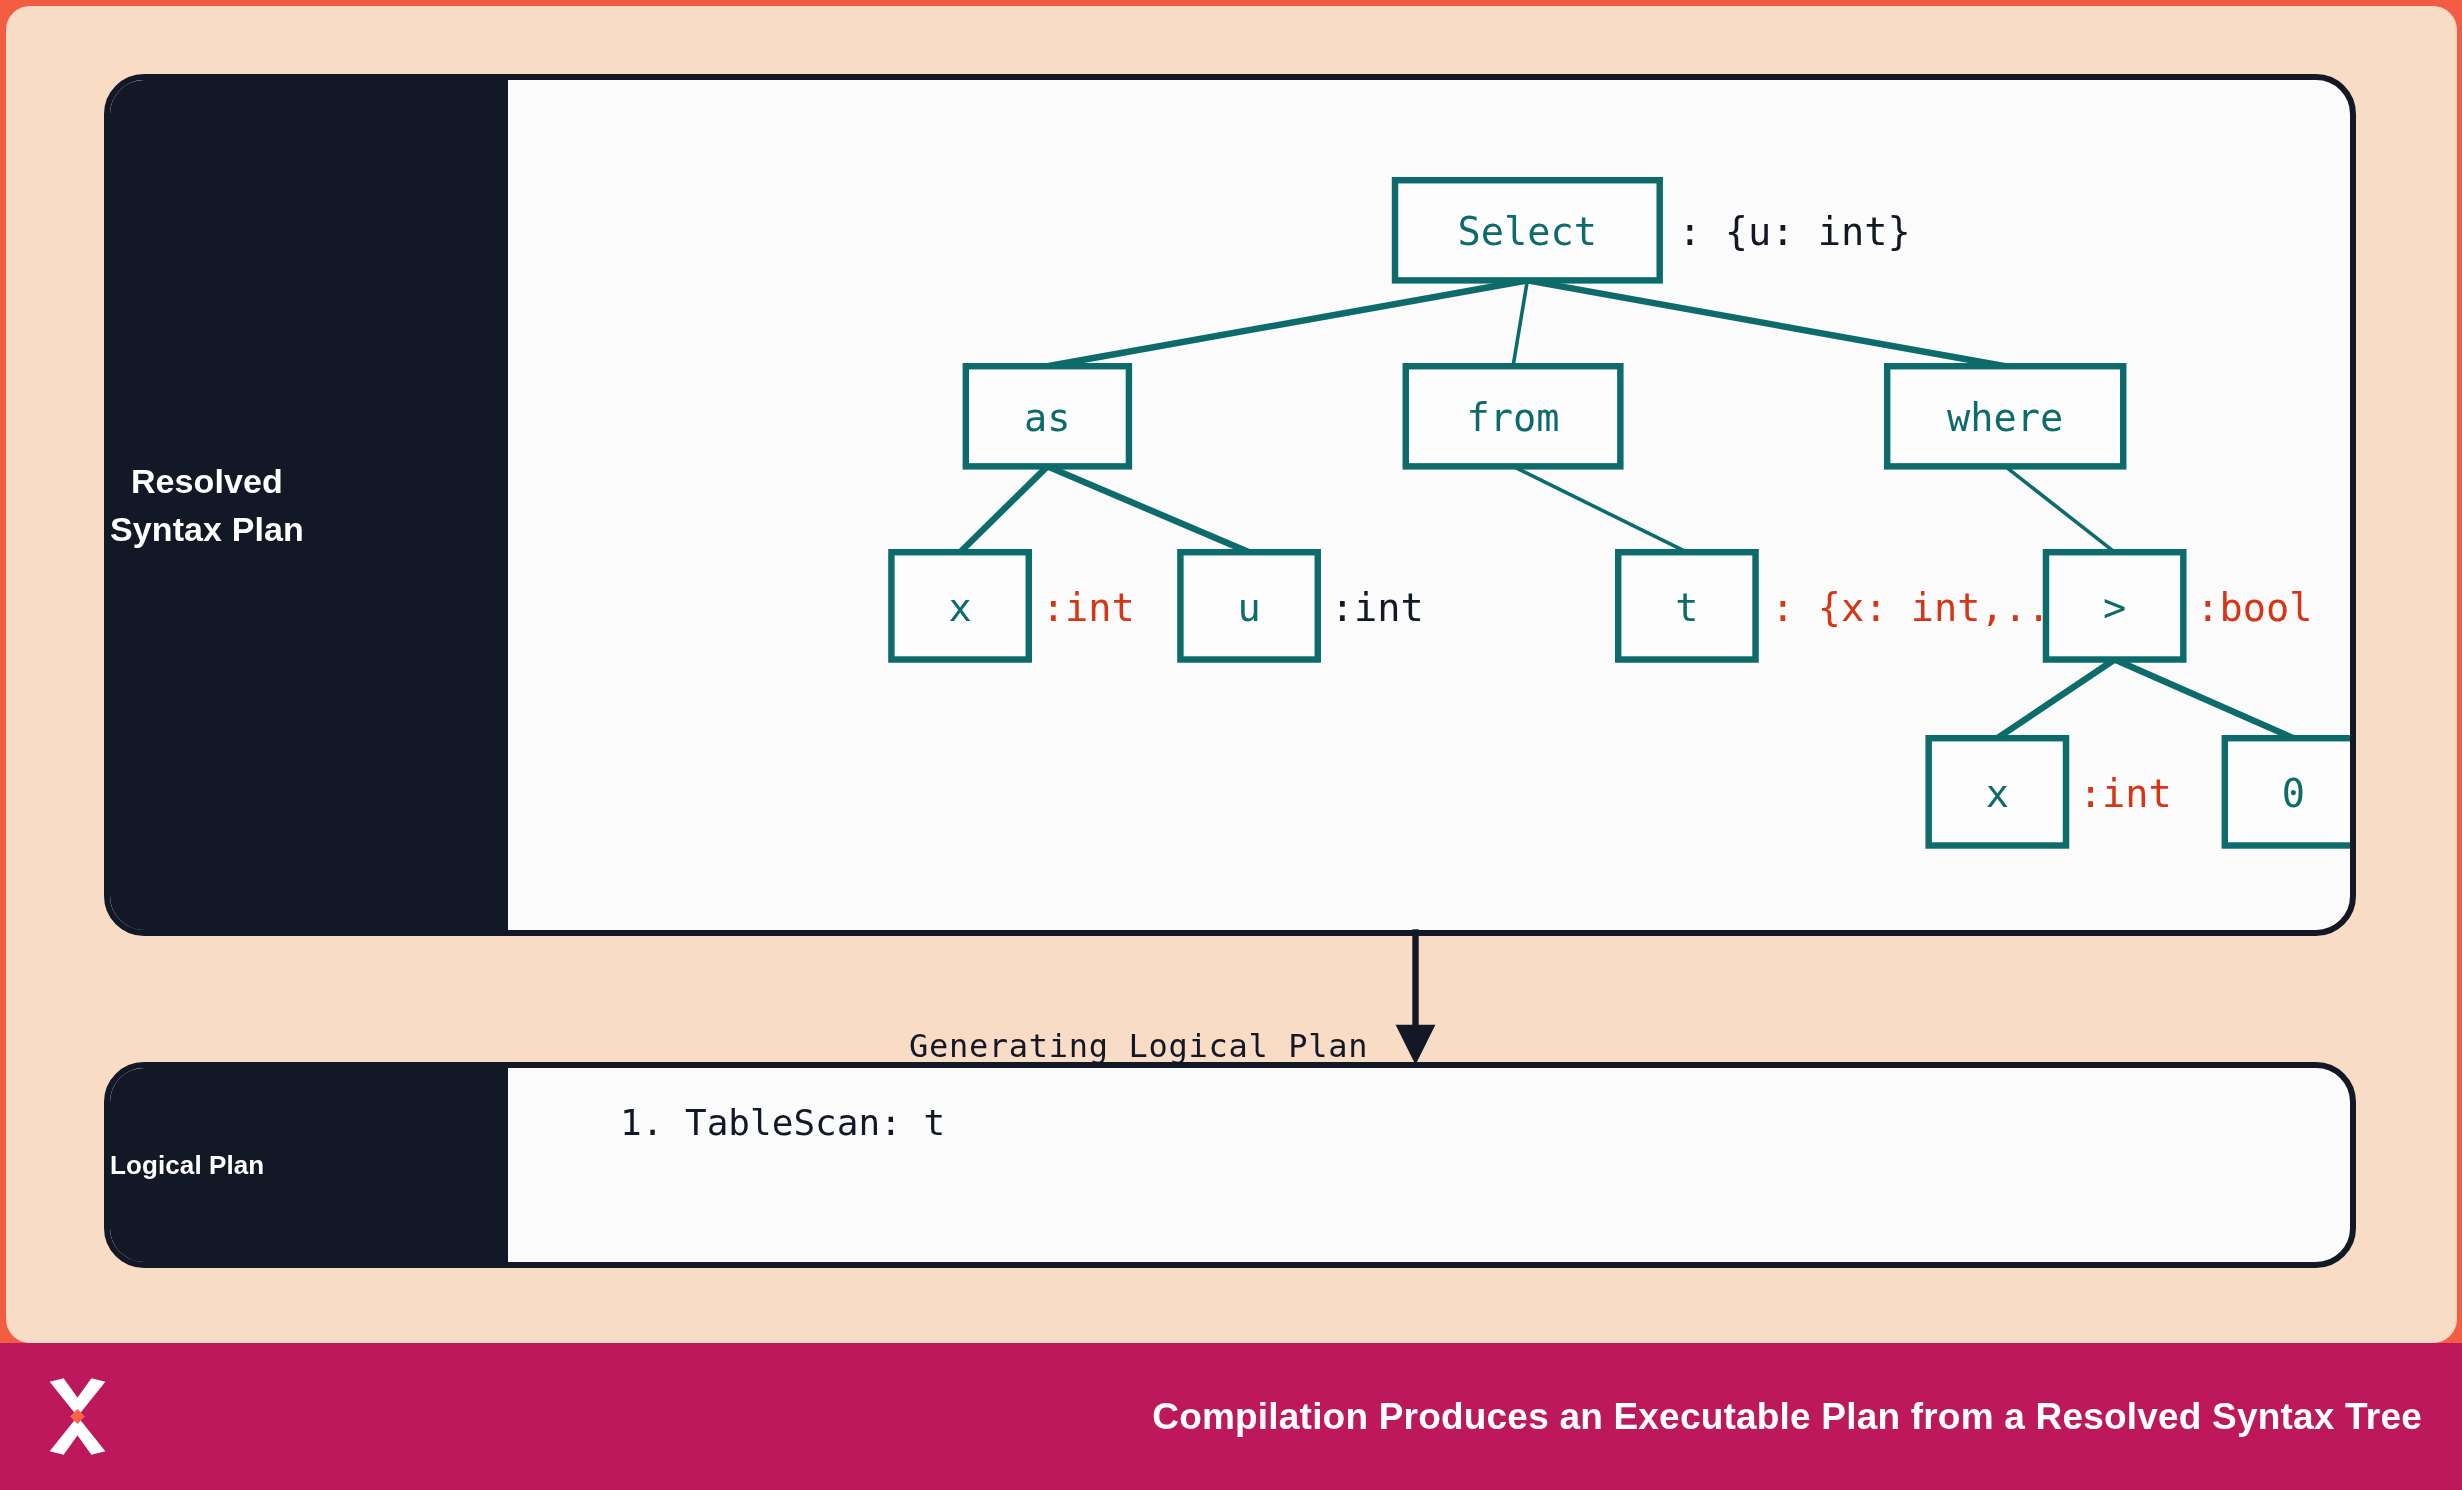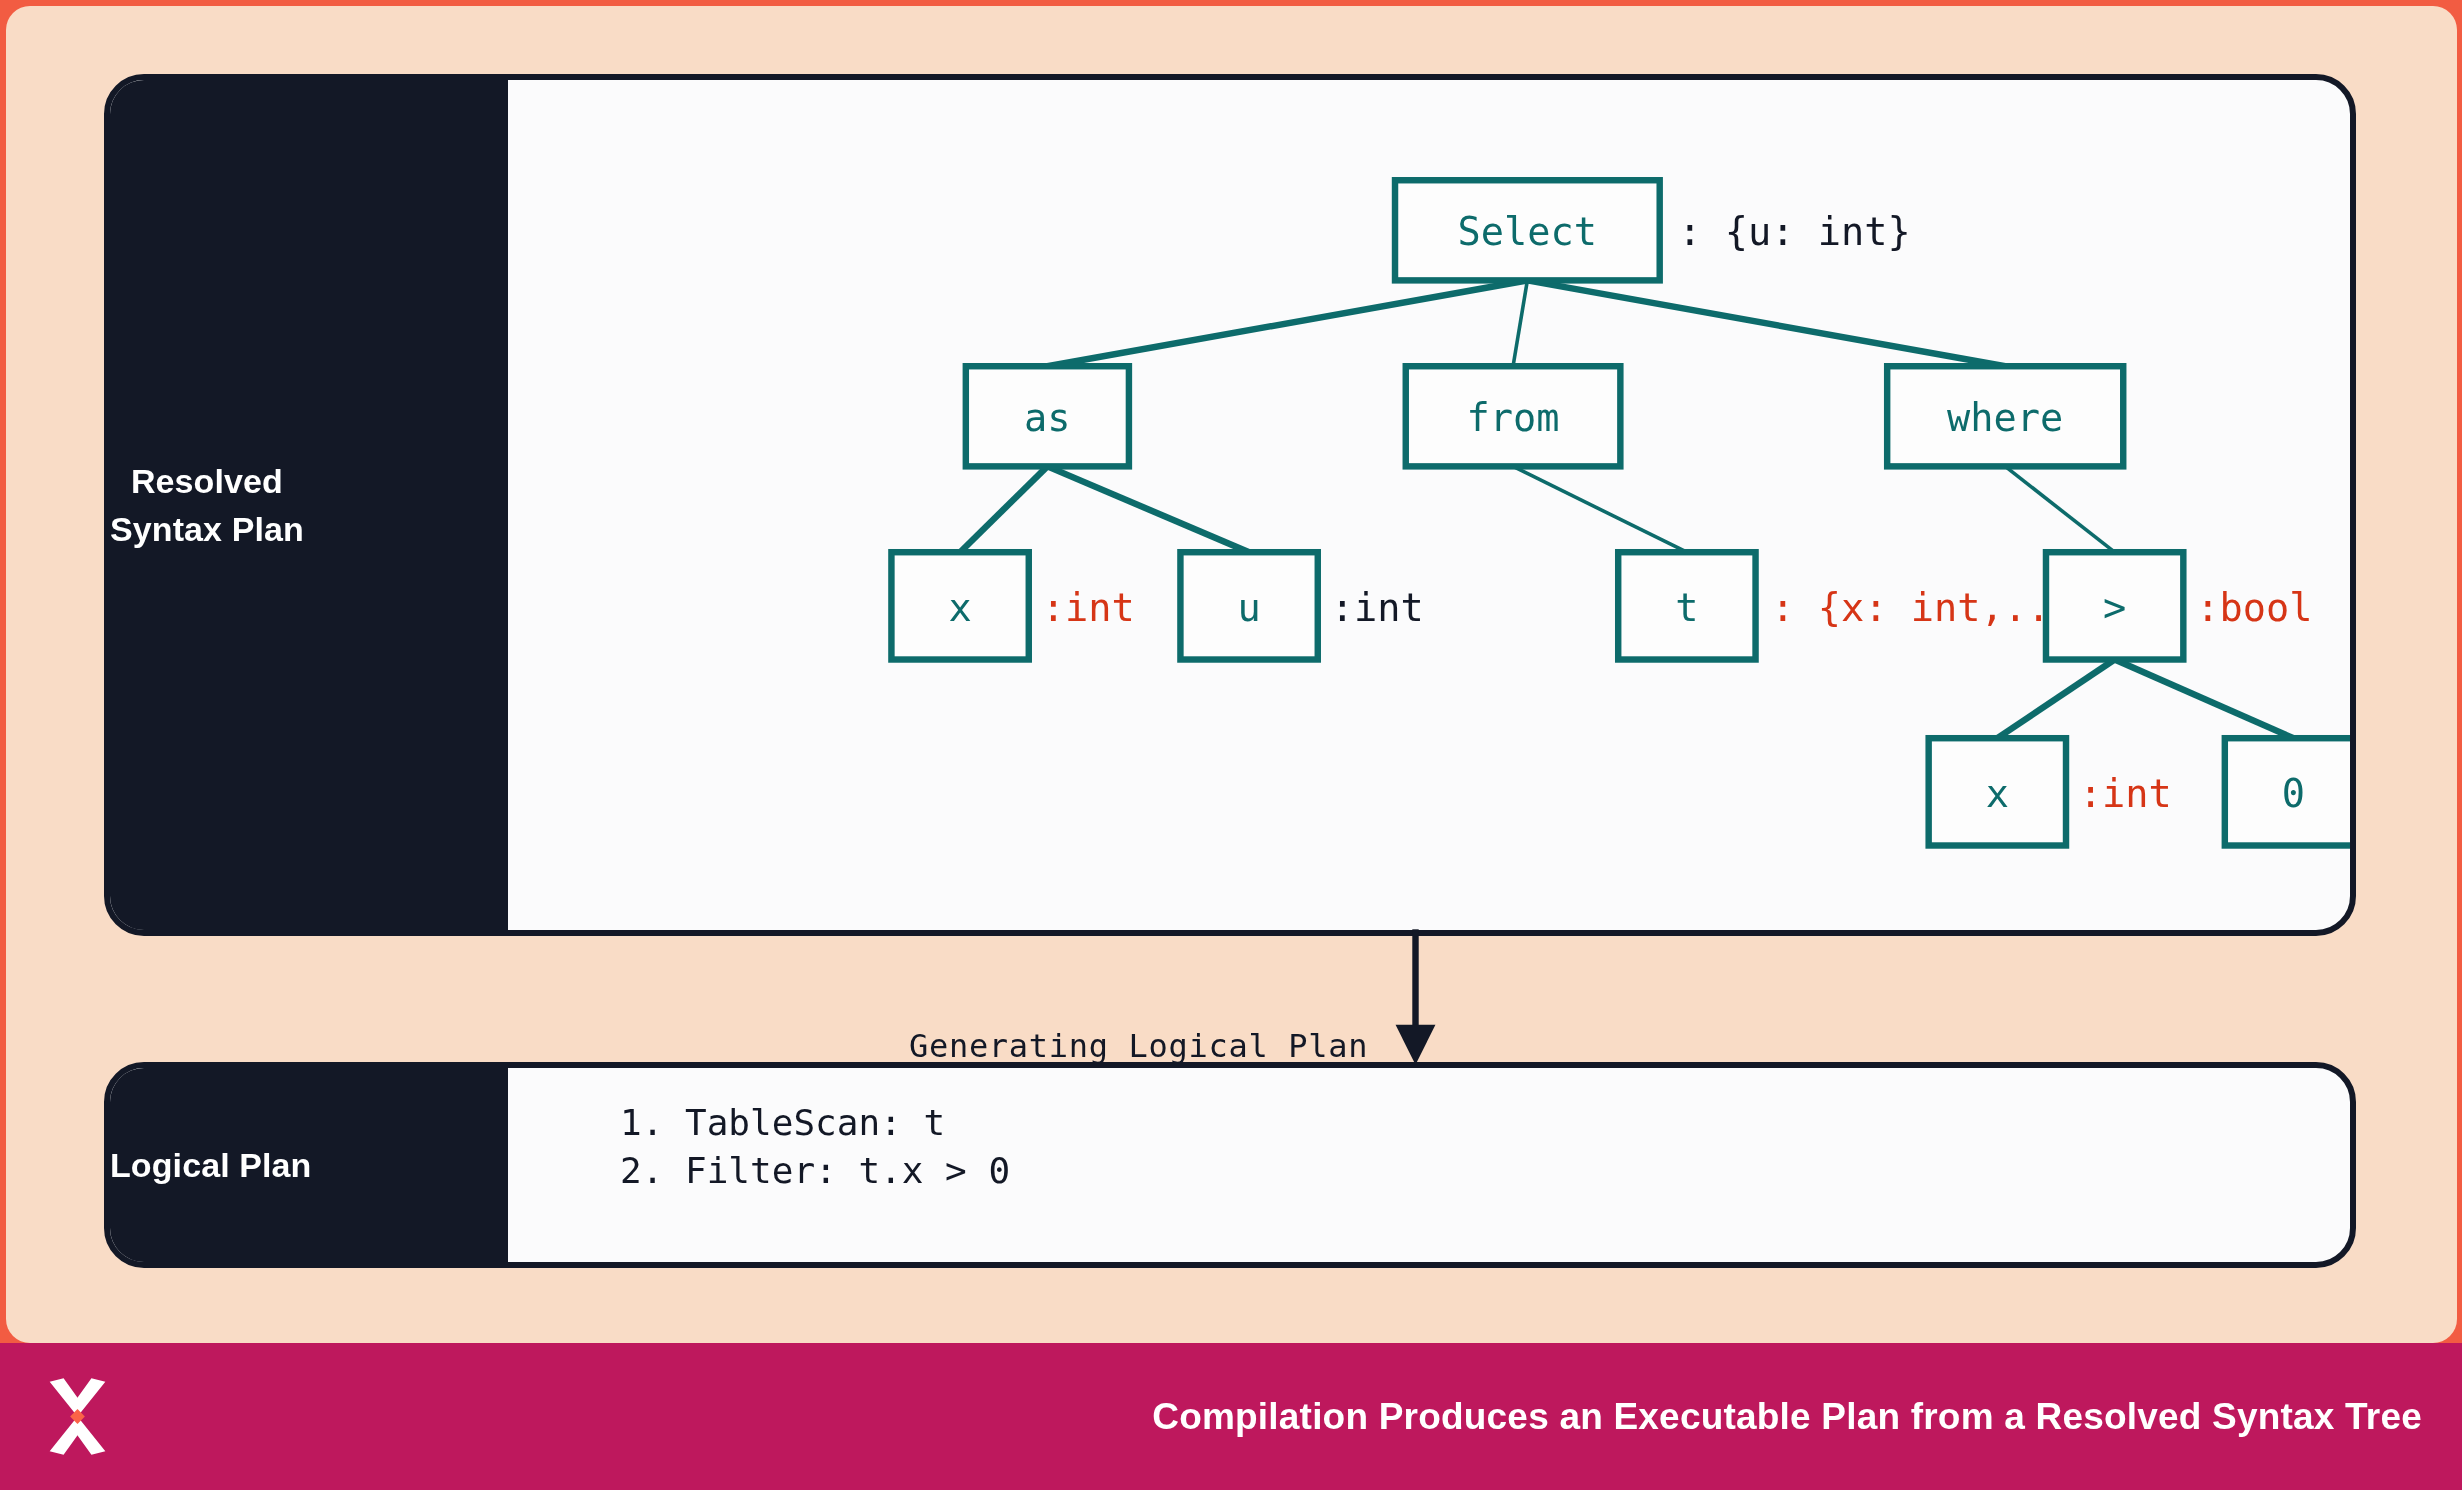--- a/index.html
+++ b/index.html
@@ -36,21 +36,21 @@
 
   
   #rst-panel{left:104px;top:74px;width:2252px;height:862px;}
   #rst-panel .panel-sidebar{width:398px;}
   #rst-panel .sidebar-label{font-size:34px;}
   #rst-panel .panel-body{left:398px;right:8px;width:calc(100% - 398px);}
 
   
   #lp-panel{left:104px;top:1062px;width:2252px;height:206px;}
   #lp-panel .panel-sidebar{width:398px;}
-  #lp-panel .sidebar-label{font-size:34px;}
+  #lp-panel .sidebar-label{font-size:26px;}
   #lp-panel .panel-body{left:398px;width:calc(100% - 398px);margin-left:32px;}
 
   .plan-list{
     margin:0;padding:31px 0 0 80px;list-style:none;
     font-family:"DejaVu Sans Mono","Liberation Mono",monospace;
     font-size:36px;line-height:1.33;color:#131826;letter-spacing:0px;
   }
   .plan-list li{white-space:pre;}
 
   
@@ -175,21 +175,20 @@
     <polygon points="40,190 12,134 68,134" fill="#131826"></polygon>
   </svg>
 
   <div class="panel" id="lp-panel">
     <div class="panel-sidebar">
       <div class="sidebar-label">Logical Plan</div>
     </div>
     <div class="panel-body">
       <ol class="plan-list" id="plan-list">
           <li>1. TableScan: t</li>
-          <li>2. Filter: t.x &gt; 0</li>
         </ol>
     </div>
   </div>
 
   <div id="footer">
     <svg id="footer-logo" viewBox="0 0 100 100">
       <path d="M18 10 L34 6 L54 34 L50 50 L82 90 L66 94 L46 66 L50 50 L18 10 Z" fill="#FFFFFF"></path>
       <path d="M82 10 L66 6 L46 34 L50 50 L18 90 L34 94 L54 66 L50 50 L82 10 Z" fill="#FFFFFF"></path>
       <rect x="44" y="44" width="12" height="12" transform="rotate(45 50 50)" fill="#FB6347"></rect>
     </svg>

